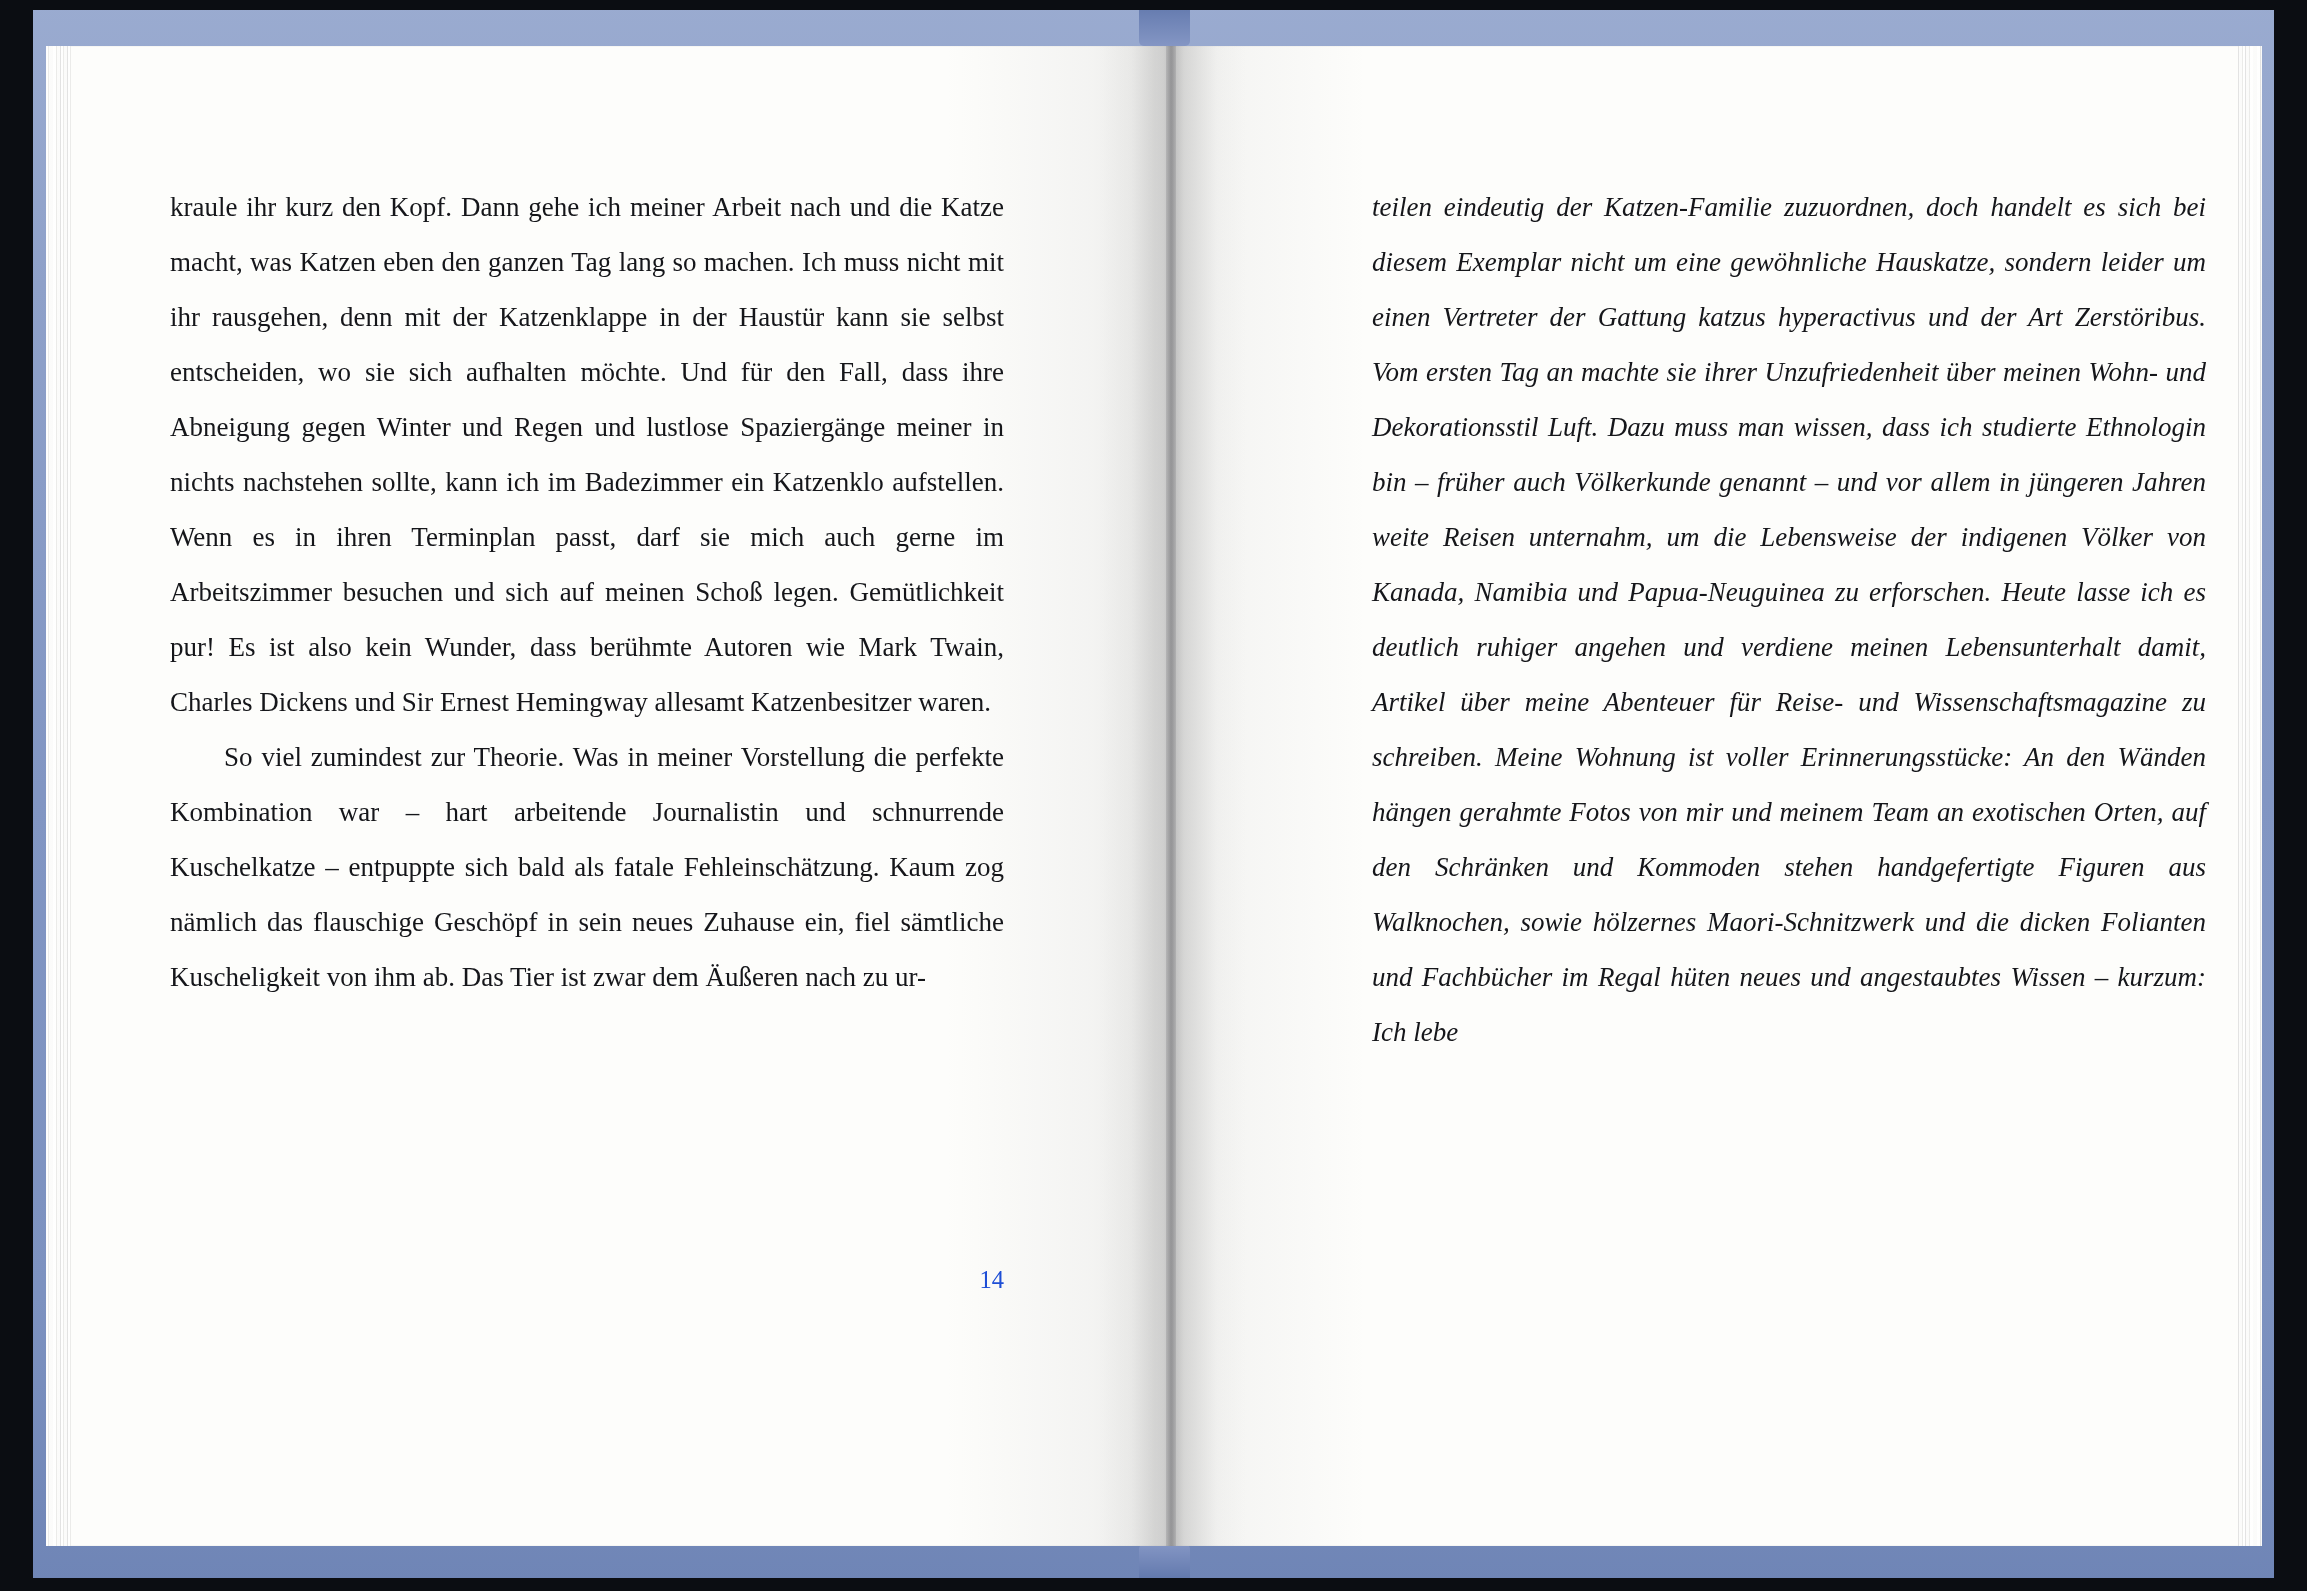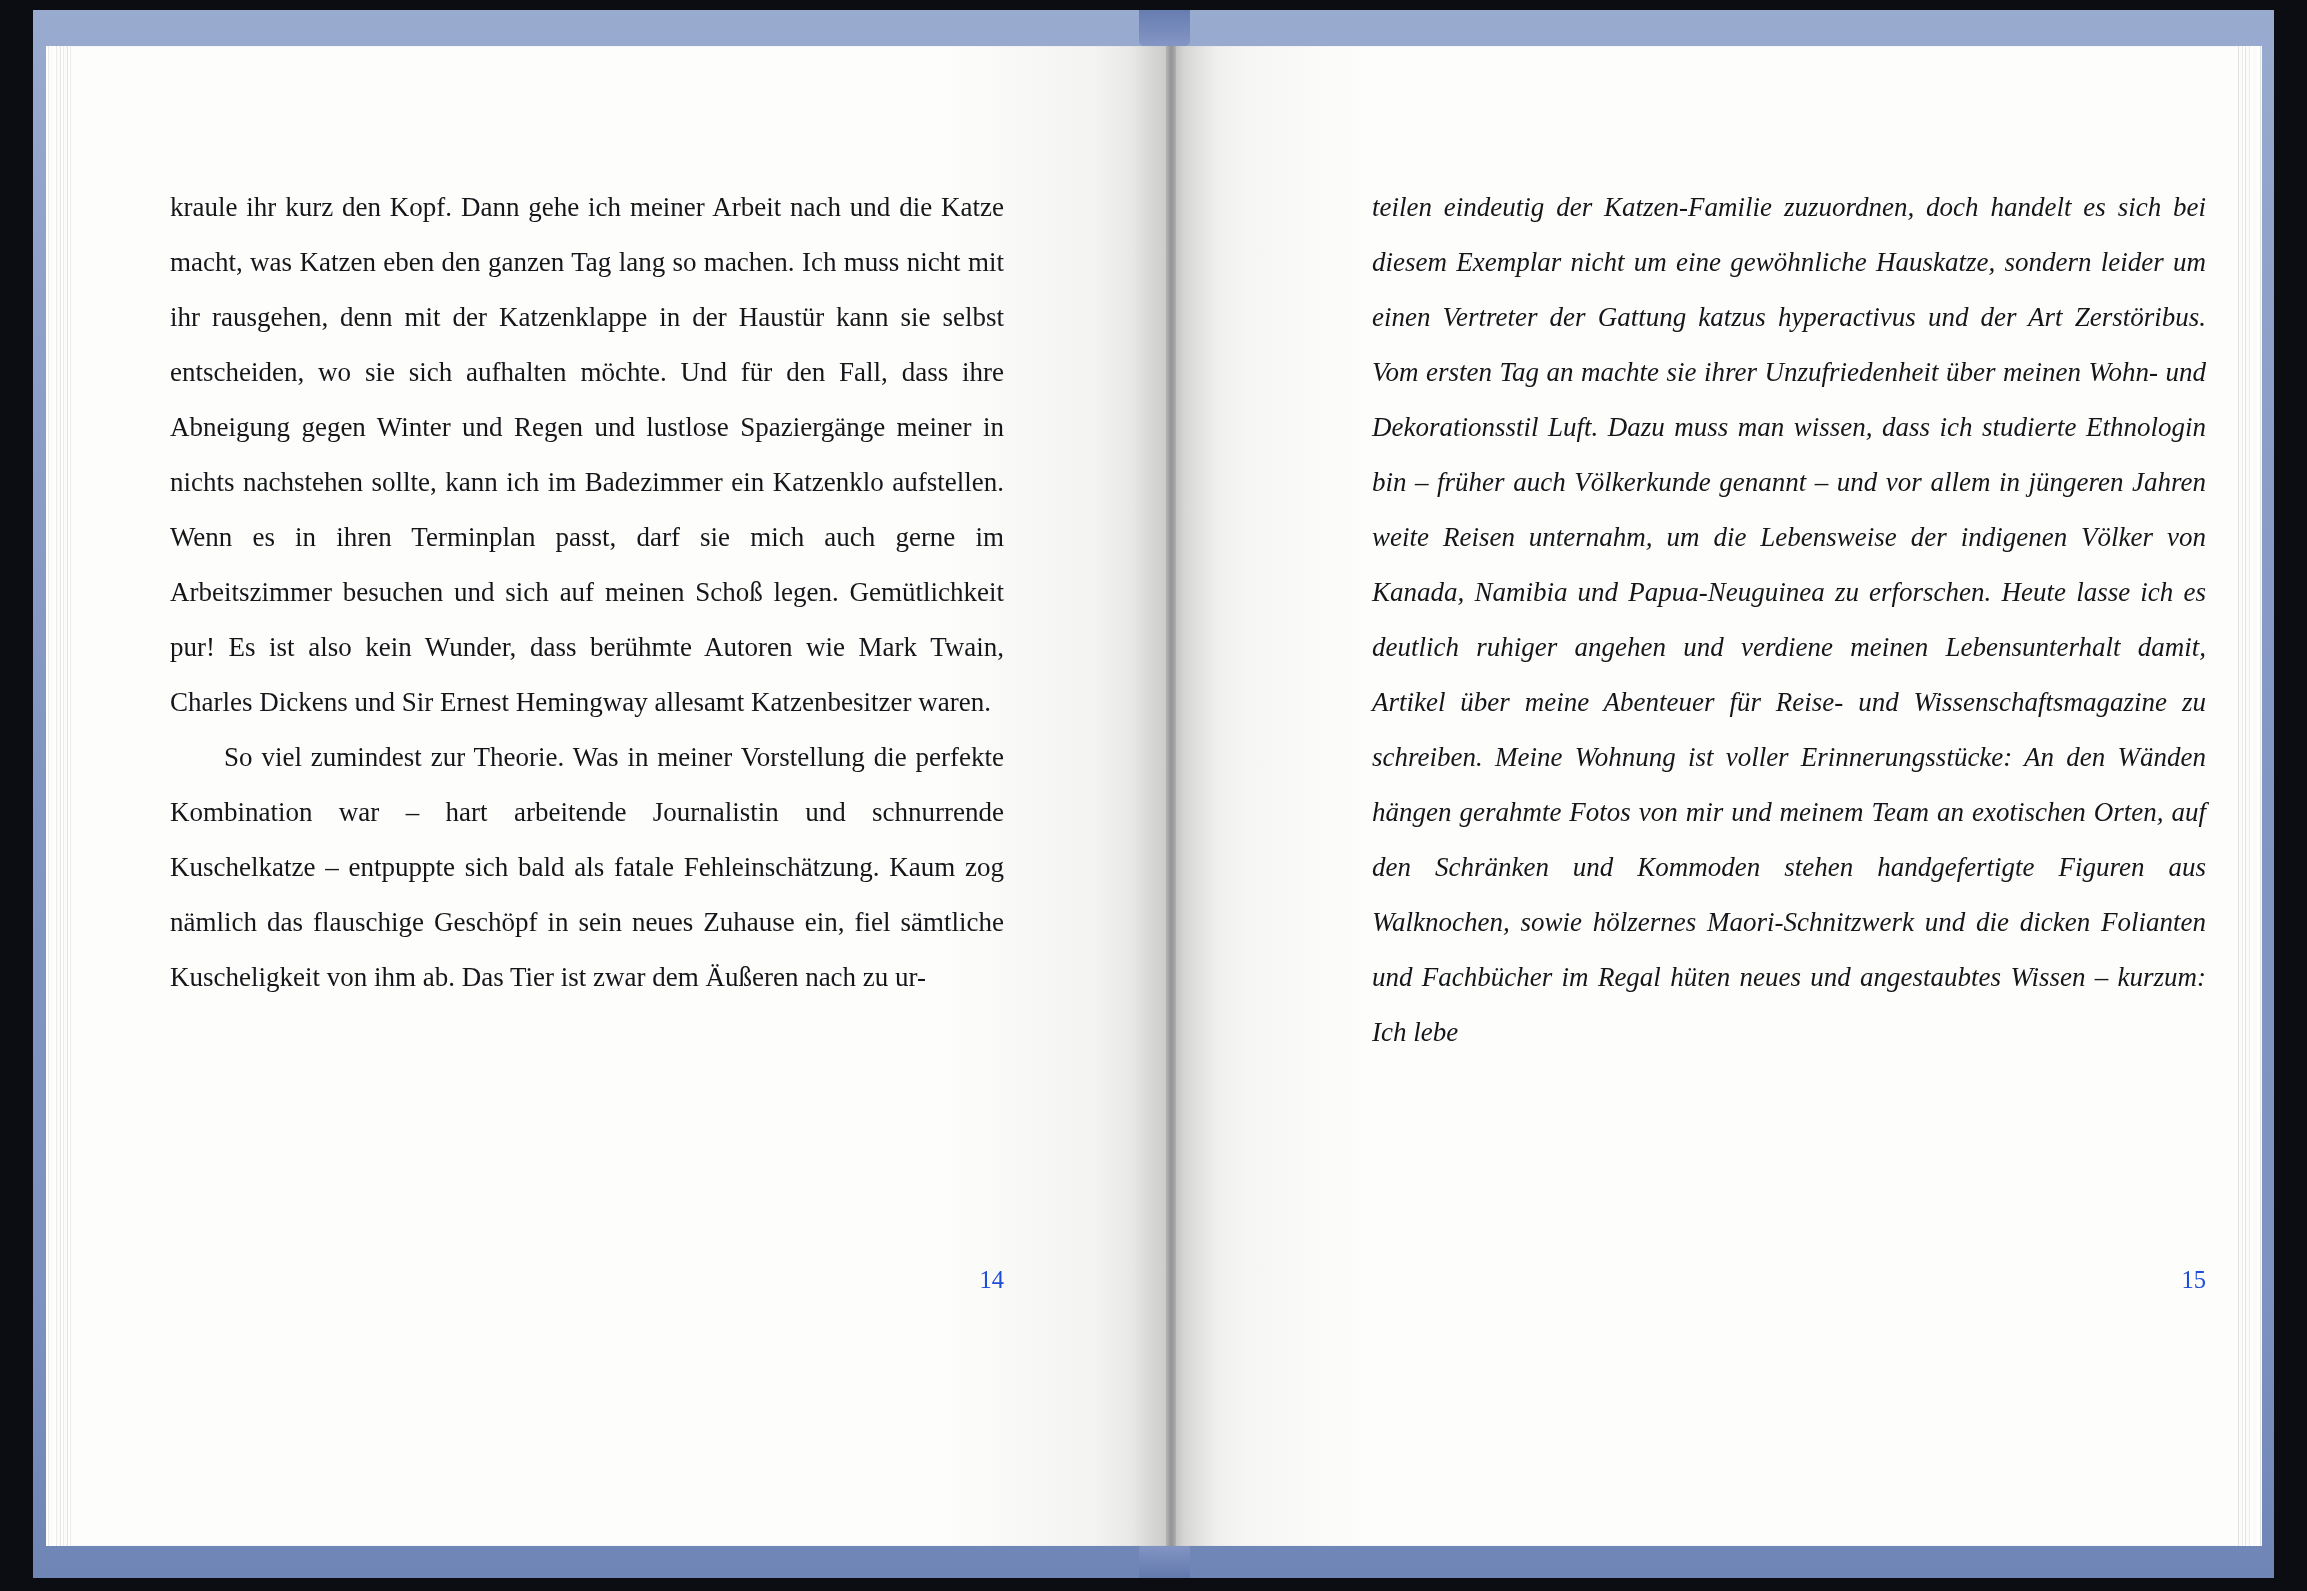--- a/index.html
+++ b/index.html
@@ -207,21 +207,20 @@
         <p class="indent">So viel zumindest zur Theorie. Was in meiner Vorstellung die perfekte Kombination war – hart arbeitende Journalistin und schnurrende Kuschelkatze – entpuppte sich bald als fatale Fehleinschätzung. Kaum zog nämlich das flauschige Geschöpf in sein neues Zuhause ein, fiel sämtliche Kuscheligkeit von ihm ab. Das Tier ist zwar dem Äußeren nach zu ur-</p>
       </div>
       <div class="folio">14</div>
       <div class="curve-left"></div>
     </div>
 
     <div class="page page-right">
       <div class="textblock">
         <p>teilen eindeutig der Katzen-Familie zuzuordnen, doch handelt es sich bei diesem Exemplar nicht um eine gewöhnliche Hauskatze, sondern leider um einen Vertreter der Gattung katzus hyperactivus und der Art Zerstöribus. Vom ersten Tag an machte sie ihrer Unzufriedenheit über meinen Wohn- und Dekorationsstil Luft. Dazu muss man wissen, dass ich studierte Ethnologin bin – früher auch Völkerkunde genannt – und vor allem in jüngeren Jahren weite Reisen unternahm, um die Lebensweise der indigenen Völker von Kanada, Namibia und Papua-Neuguinea zu erforschen. Heute lasse ich es deutlich ruhiger angehen und verdiene meinen Lebensunterhalt damit, Artikel über meine Abenteuer für Reise- und Wissenschaftsmagazine zu schreiben. Meine Wohnung ist voller Erinnerungsstücke: An den Wänden hängen gerahmte Fotos von mir und meinem Team an exotischen Orten, auf den Schränken und Kommoden stehen handgefertigte Figuren aus Walknochen, sowie hölzernes Maori-Schnitzwerk und die dicken Folianten und Fachbücher im Regal hüten neues und angestaubtes Wissen – kurzum: Ich lebe</p>
       </div>
-      <div class="folio">15</div>
       <div class="curve-right"></div>
     </div>
 
     <div class="gutter"></div>
     <div class="gutter-core"></div>
   </div>
 
   <div class="edge-top"></div>
   <div class="edge-bottom"></div>
   <div class="edge-left"></div>

